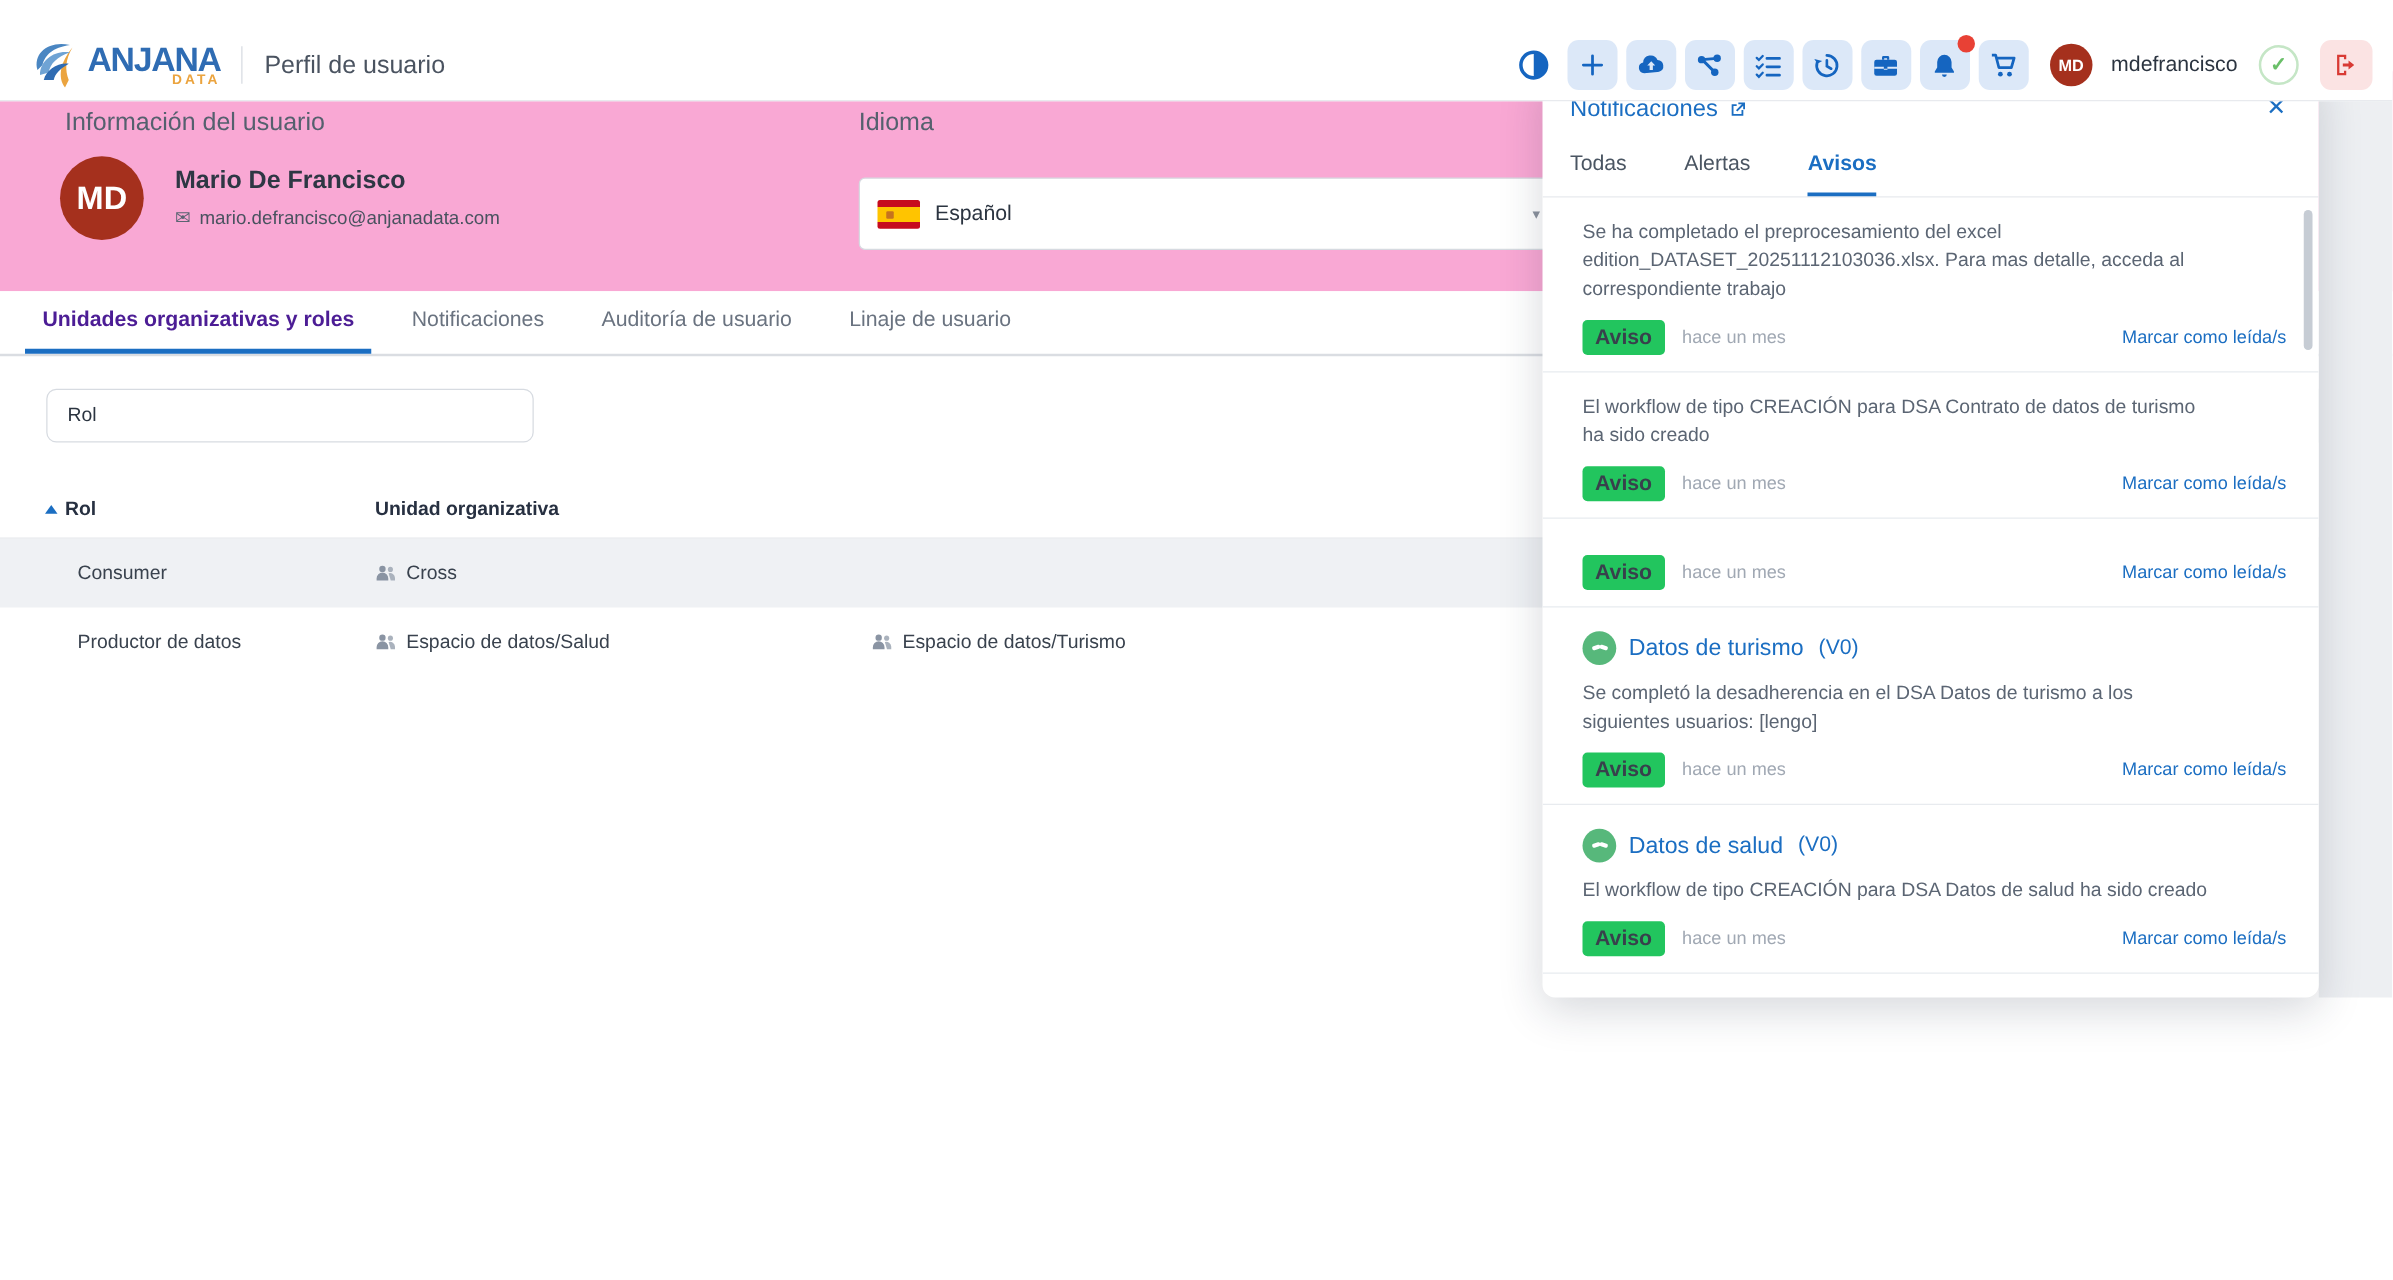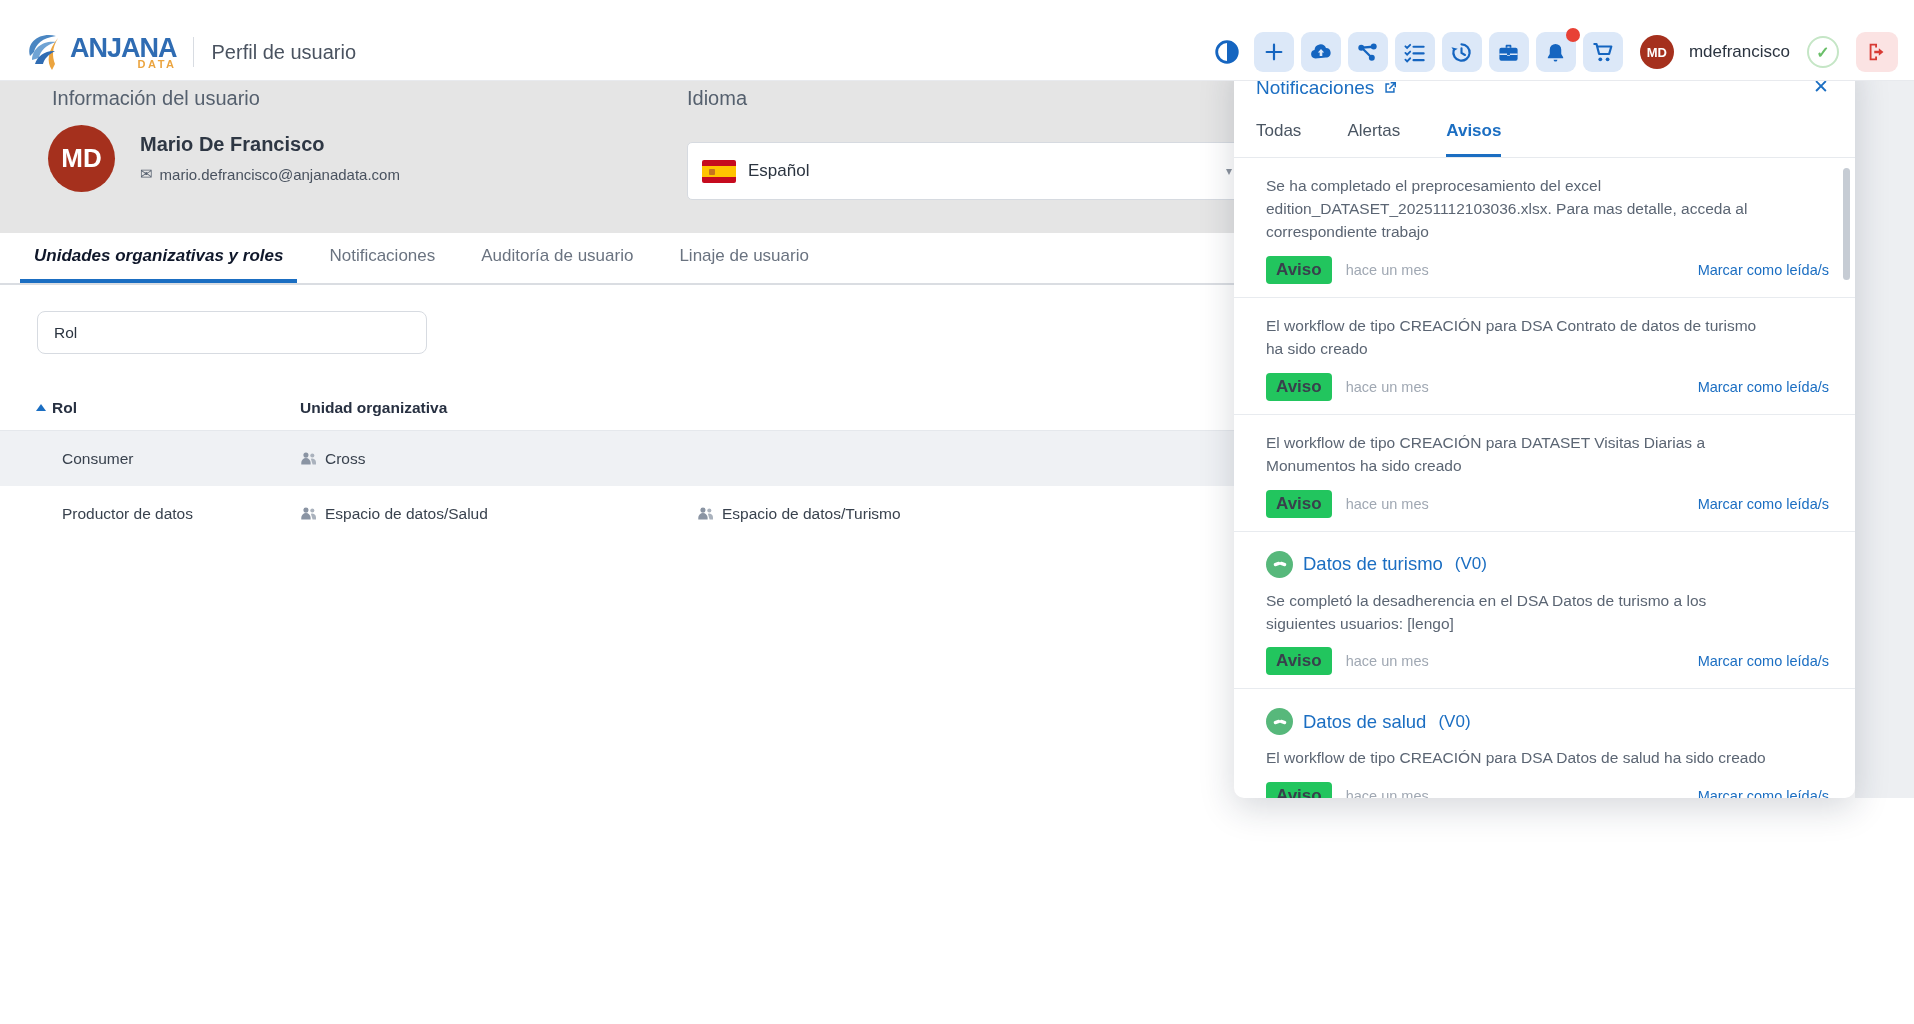--- a/index.html
+++ b/index.html
@@ -24,42 +24,42 @@
   .red-dot { position:absolute; top:-4px; right:-4px; width:14px; height:14px; border-radius:50%; background:#e84135; }
   .avatar-sm { width:34px; height:34px; border-radius:50%; background:#a5301d; color:#fff; font-size:13px; font-weight:700;
     display:flex; align-items:center; justify-content:center; margin-left:10px; cursor:pointer; }
   .username { font-size:17px; color:#2b3440; font-weight:500; margin:0 10px 0 8px; }
   .verified { width:32px; height:32px; border-radius:50%; border:2.5px solid #c5e6c6; color:#6abf69; font-size:16px;
     font-weight:700; display:flex; align-items:center; justify-content:center; background:#fff; }
   .logout-btn { width:42px; height:40px; border-radius:9px; background:#fbe3e3; display:flex; align-items:center;
     justify-content:center; margin-left:10px; border:none; cursor:pointer; }
 
   
-  .top-section { position:absolute; top:57px; left:0; right:0; height:176px; background:#e5e5e5;padding-left:28px; }
+  .top-section { position:absolute; top:57px; left:0; right:0; height:176px; background:#f9a8d4;padding-left:28px; }
   .info-title { position:absolute; left:52px; top:30px; font-size:20px; color:#55606e; }
   .avatar-lg { position:absolute; left:48px; top:68px; width:67px; height:67px; border-radius:50%; background:#a5301d;
     color:#fff; font-size:26px; font-weight:700; display:flex; align-items:center; justify-content:center; }
   .user-name { position:absolute; left:140px; top:76px; font-size:20px; font-weight:700; color:#2e3744; }
   .user-email { position:absolute; left:140px; top:108px; font-size:15px; color:#49525f; display:flex; align-items:center; gap:7px; }
   .mail-glyph { font-size:15px; color:#5a6472; }
   .idioma-label { position:absolute; left:687px; top:30px; font-size:20px; color:#55606e; }
   .lang-select { position:absolute; left:687px; top:85px; width:560px; height:58px; background:#fff;
     border:1px solid #d6dae0; border-radius:5px; display:flex; align-items:center; padding:0 14px; gap:12px; cursor:pointer; }
   .flag { width:34px; height:23px; position:relative; flex:0 0 auto;
     background:linear-gradient(to bottom, #c60b1e 0 25%, #ffc400 25% 75%, #c60b1e 75% 100%); border-radius:2px; }
   .flag::after { content:""; position:absolute; left:7px; top:9px; width:6px; height:6px; background:#c6731e; border-radius:1px; }
   .lang-value { font-size:17px; color:#2b3440; }
   .select-caret { margin-left:auto; color:#8b939e; font-size:12px; }
 
   
   .tabbar { position:absolute; top:233px; left:0; right:0; height:52px; background:#fff;
     border-bottom:2px solid #dadde2; display:flex; padding-left:20px; }
   .tab { font-size:17px; color:#6a7380; line-height:46px; padding:0 14px; margin-right:18px;
     border-bottom:4px solid transparent; cursor:pointer; white-space:nowrap; }
-  .tab.active { color:#0f172a; font-weight:600; border-bottom-color:#1b6ec2;font-style:italic; }
+  .tab.active { color:#4c1d95; font-weight:600; border-bottom-color:#1b6ec2; }
 
   
   .content { position:absolute; top:287px; left:0; right:0; bottom:0; background:#fff; }
   .search-input { position:absolute; left:37px; top:24px; width:390px; height:43px; border:1.3px solid #d7dbe1;
     border-radius:8px; padding:0 16px; font-size:15.5px; color:#2b3440; font-family:"Liberation Sans",sans-serif; outline:none; }
   .clipped-btn { position:absolute; left:1800px; top:24px; width:90px; height:43px; background:#e9ecf0; border-radius:8px;
     color:#3a424e; font-size:15.5px; display:flex; align-items:center; justify-content:flex-end; padding-right:12px; cursor:pointer; }
   .roles-table { position:absolute; top:98px; left:0; right:24px; }
   .t-head { display:flex; height:46px; align-items:center; border-bottom:1px solid #e5e8ec; font-size:15.5px;
     font-weight:700; color:#273041; }
@@ -302,21 +302,20 @@
       <div class="notif-item">
         <div class="notif-msg">El workflow de tipo CREACIÓN para DSA Contrato de datos de turismo ha sido creado</div>
         <div class="notif-meta">
           <span class="aviso-badge">Aviso</span>
           <span class="notif-time">hace un mes</span>
           <a class="mark-read">Marcar como leída/s</a>
         </div>
       </div>
 
       <div class="notif-item">
-        <div class="notif-msg">El workflow de tipo CREACIÓN para DATASET Visitas Diarias a Monumentos ha sido creado</div>
         <div class="notif-meta">
           <span class="aviso-badge">Aviso</span>
           <span class="notif-time">hace un mes</span>
           <a class="mark-read">Marcar como leída/s</a>
         </div>
       </div>
 
       <div class="notif-item">
         <div class="notif-title-row">
           <span class="hs-circle">

